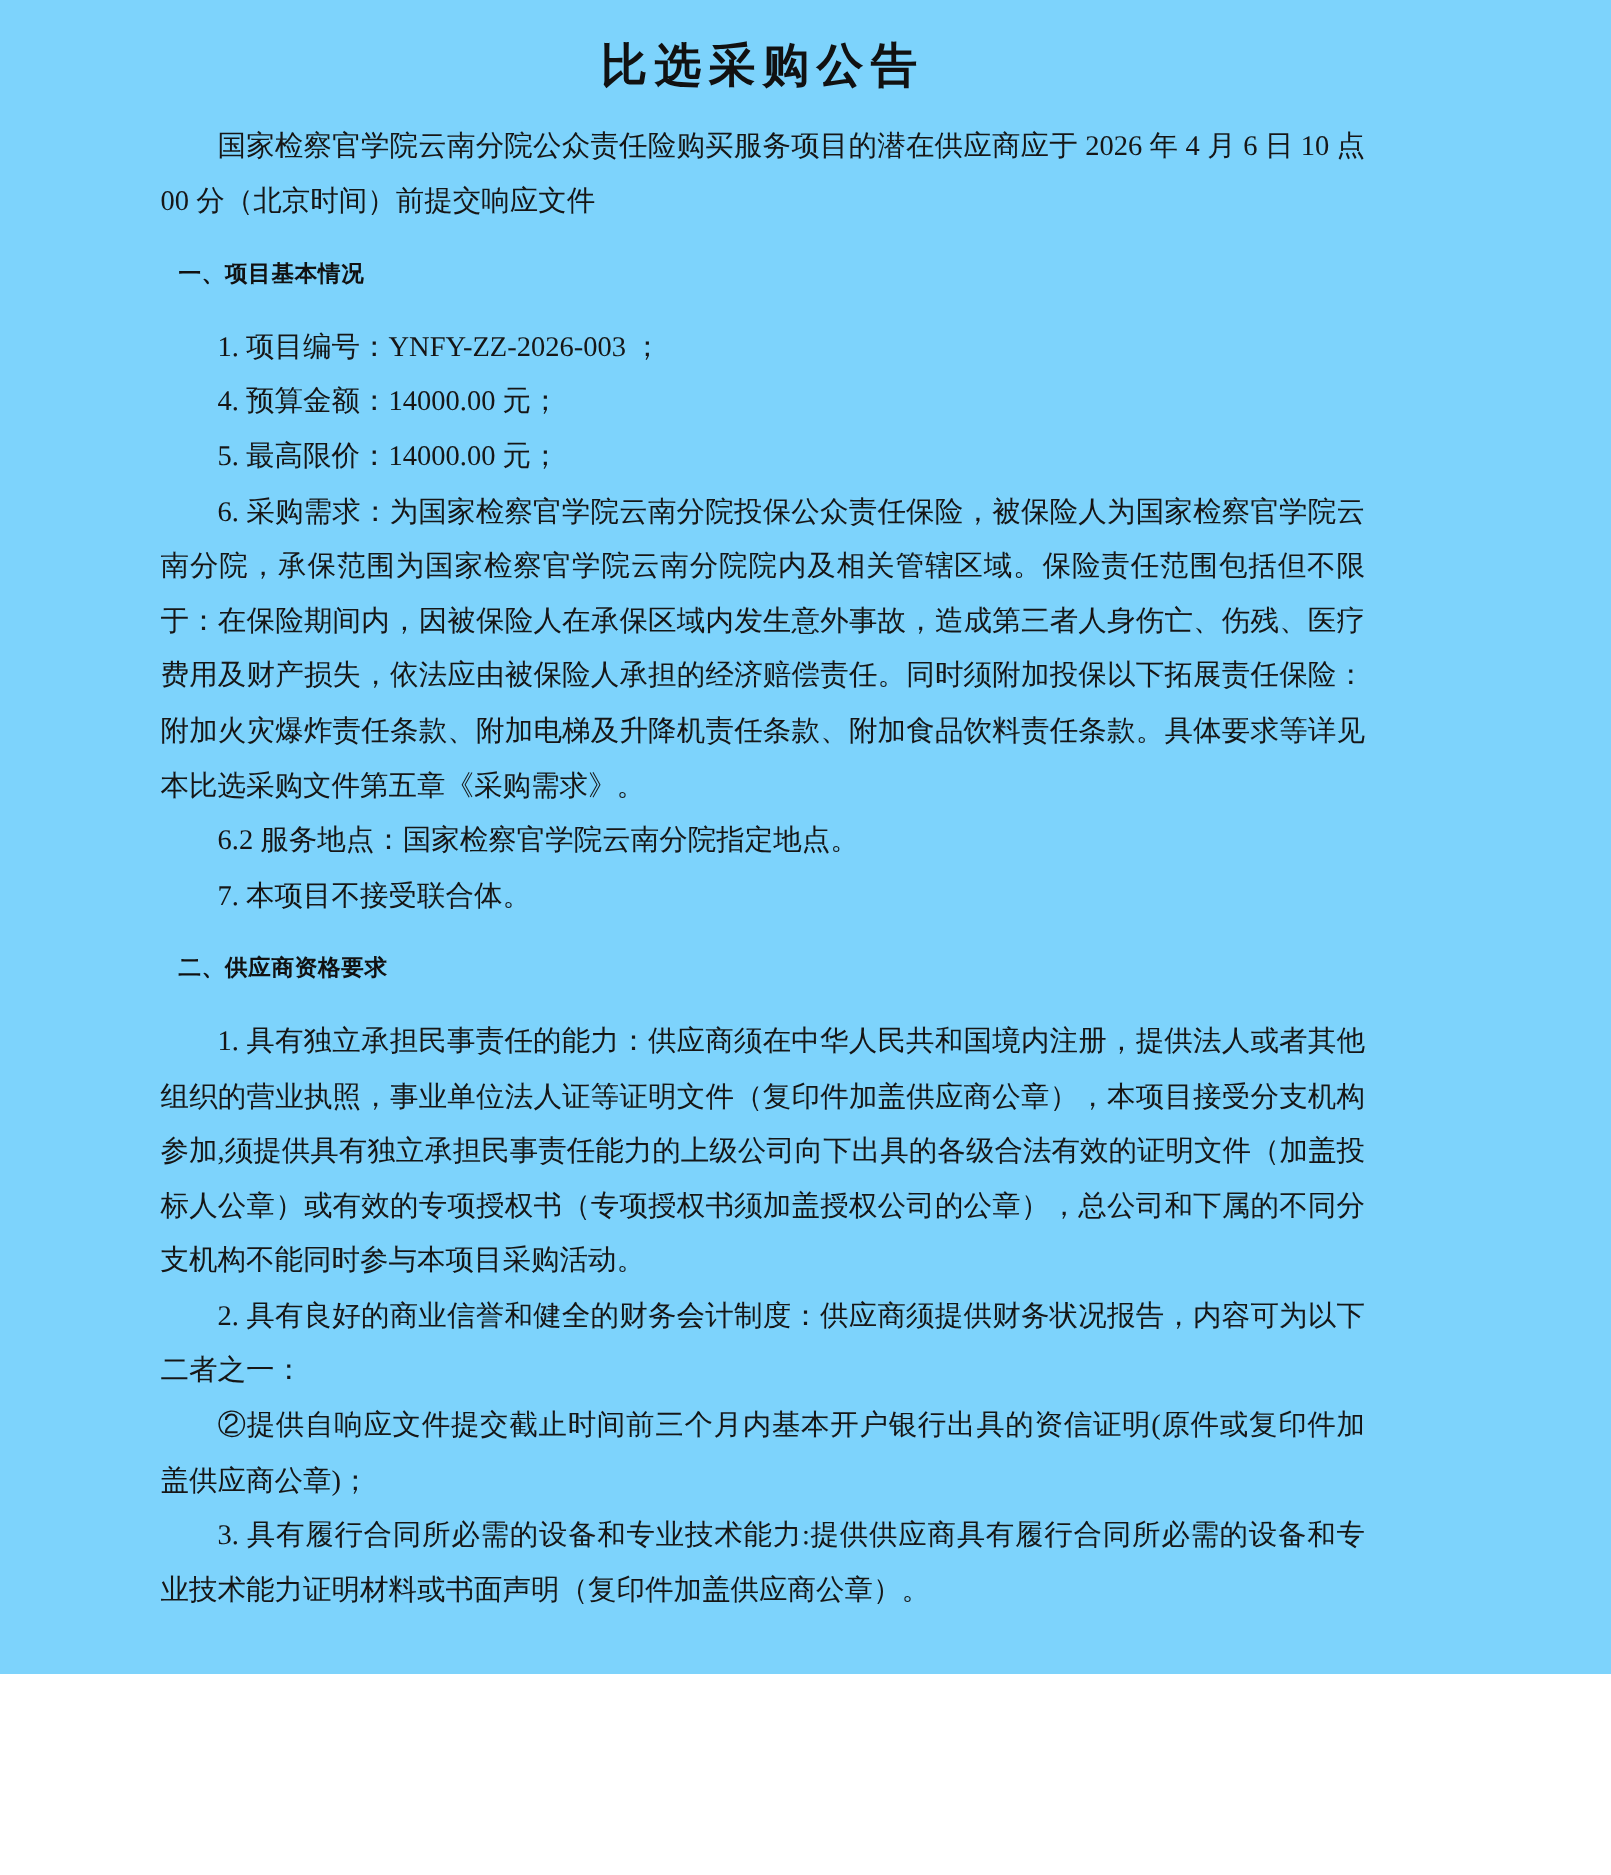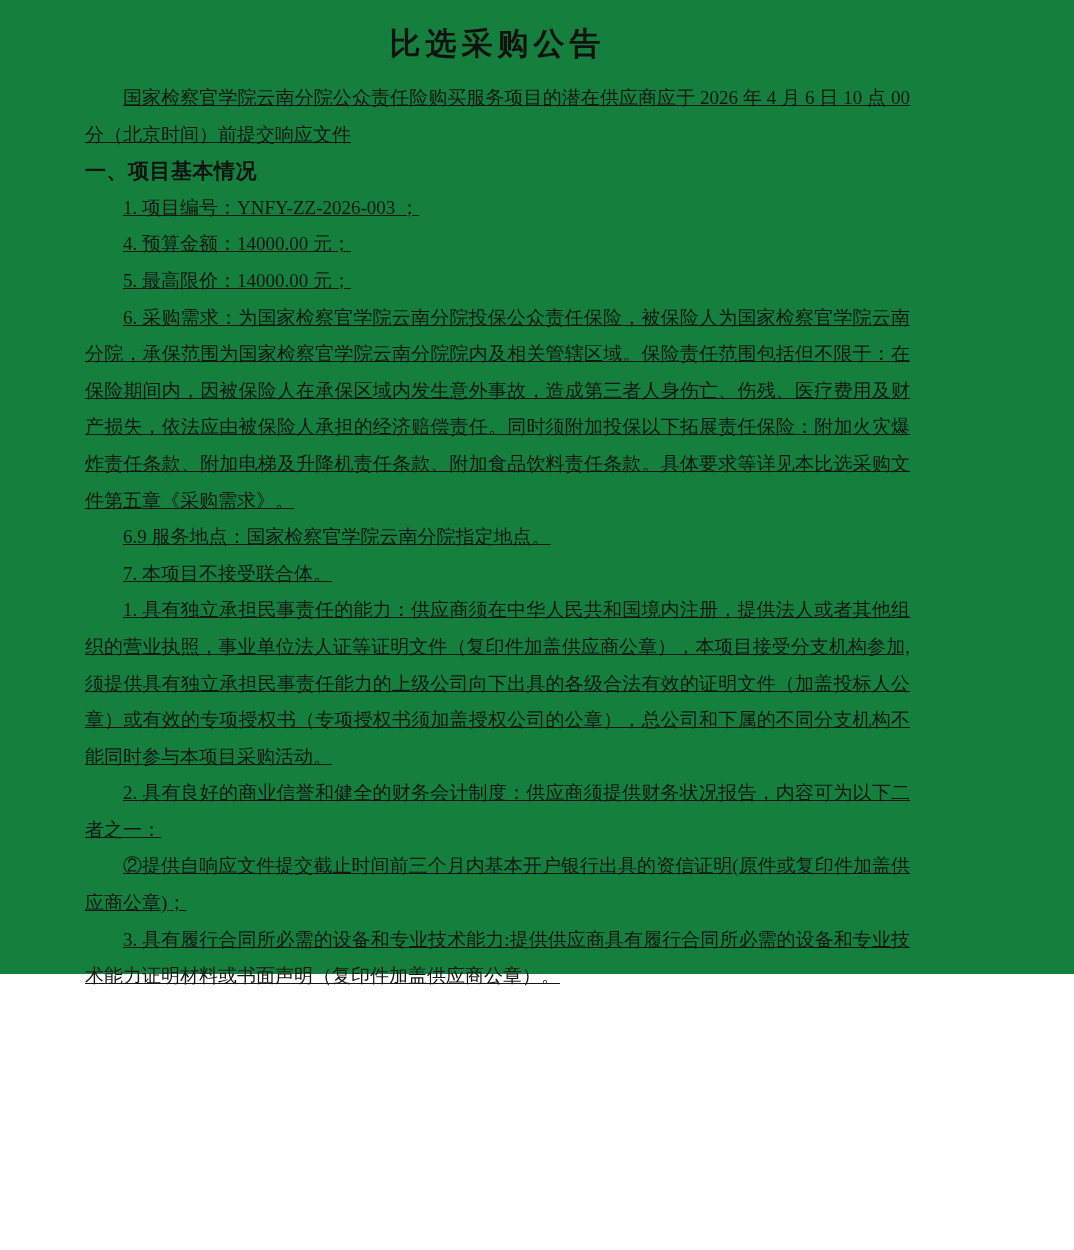--- a/index.html
+++ b/index.html
@@ -10,47 +10,46 @@
   body {
     width: 1074px;
     height: 1250px;
     overflow: hidden;
     color: #161616;
     font-family: "Liberation Serif", "DejaVu Serif", serif;
   }
   .page {
     box-sizing: border-box;
     width: 1074px;
-    height: 974px;
-    padding: 22px 164px 0 85px;
-    background: #15803d;
+    height: 1116px;
+    padding: 22px 164px 0 107px;
+    background: #7dd3fc;
   }
   .doc-title {
     margin: 0 0 14px 0;
     font-size: 31px;
     line-height: 44px;
     font-weight: bold;
     text-align: center;
     letter-spacing: 5px;
     color: #111111;
   }
   .para {
     margin: 0;
     font-size: 19px;
     line-height: 36.6px;
     text-align: justify;
     text-justify: inter-character;
     text-indent: 2em;
     color: #161616;
     word-break: break-all;
-    text-decoration: underline;
   }
   .section-heading {
-    margin: 0;
-    font-size: 21px;
+    margin: 12px;
+    font-size: 15px;
     line-height: 36.6px;
     font-weight: bold;
     text-indent: 0;
     color: #111111;
     letter-spacing: 0.5px;
   }
 </style>
 </head>
 <body>
 
@@ -59,22 +58,23 @@
   <h1 class="doc-title">比选采购公告</h1>
 
   <p class="para">国家检察官学院云南分院公众责任险购买服务项目的潜在供应商应于 2026 年 4 月 6 日 10 点 00 分（北京时间）前提交响应文件</p>
 
   <h2 class="section-heading">一、项目基本情况</h2>
 
   <p class="para">1. 项目编号：YNFY-ZZ-2026-003 ；</p>
   <p class="para">4. 预算金额：14000.00 元；</p>
   <p class="para">5. 最高限价：14000.00 元；</p>
   <p class="para">6. 采购需求：为国家检察官学院云南分院投保公众责任保险，被保险人为国家检察官学院云南分院，承保范围为国家检察官学院云南分院院内及相关管辖区域。保险责任范围包括但不限于：在保险期间内，因被保险人在承保区域内发生意外事故，造成第三者人身伤亡、伤残、医疗费用及财产损失，依法应由被保险人承担的经济赔偿责任。同时须附加投保以下拓展责任保险：附加火灾爆炸责任条款、附加电梯及升降机责任条款、附加食品饮料责任条款。具体要求等详见本比选采购文件第五章《采购需求》。</p>
-  <p class="para">6.9 服务地点：国家检察官学院云南分院指定地点。</p>
+  <p class="para">6.2 服务地点：国家检察官学院云南分院指定地点。</p>
   <p class="para">7. 本项目不接受联合体。</p>
 
+  <h2 class="section-heading">二、供应商资格要求</h2>
 
   <p class="para">1. 具有独立承担民事责任的能力：供应商须在中华人民共和国境内注册，提供法人或者其他组织的营业执照，事业单位法人证等证明文件（复印件加盖供应商公章），本项目接受分支机构参加,须提供具有独立承担民事责任能力的上级公司向下出具的各级合法有效的证明文件（加盖投标人公章）或有效的专项授权书（专项授权书须加盖授权公司的公章），总公司和下属的不同分支机构不能同时参与本项目采购活动。</p>
   <p class="para">2. 具有良好的商业信誉和健全的财务会计制度：供应商须提供财务状况报告，内容可为以下二者之一：</p>
   <p class="para">②提供自响应文件提交截止时间前三个月内基本开户银行出具的资信证明(原件或复印件加盖供应商公章)；</p>
   <p class="para">3. 具有履行合同所必需的设备和专业技术能力:提供供应商具有履行合同所必需的设备和专业技术能力证明材料或书面声明（复印件加盖供应商公章）。</p>
 
 </div>
 
 </body></html>

